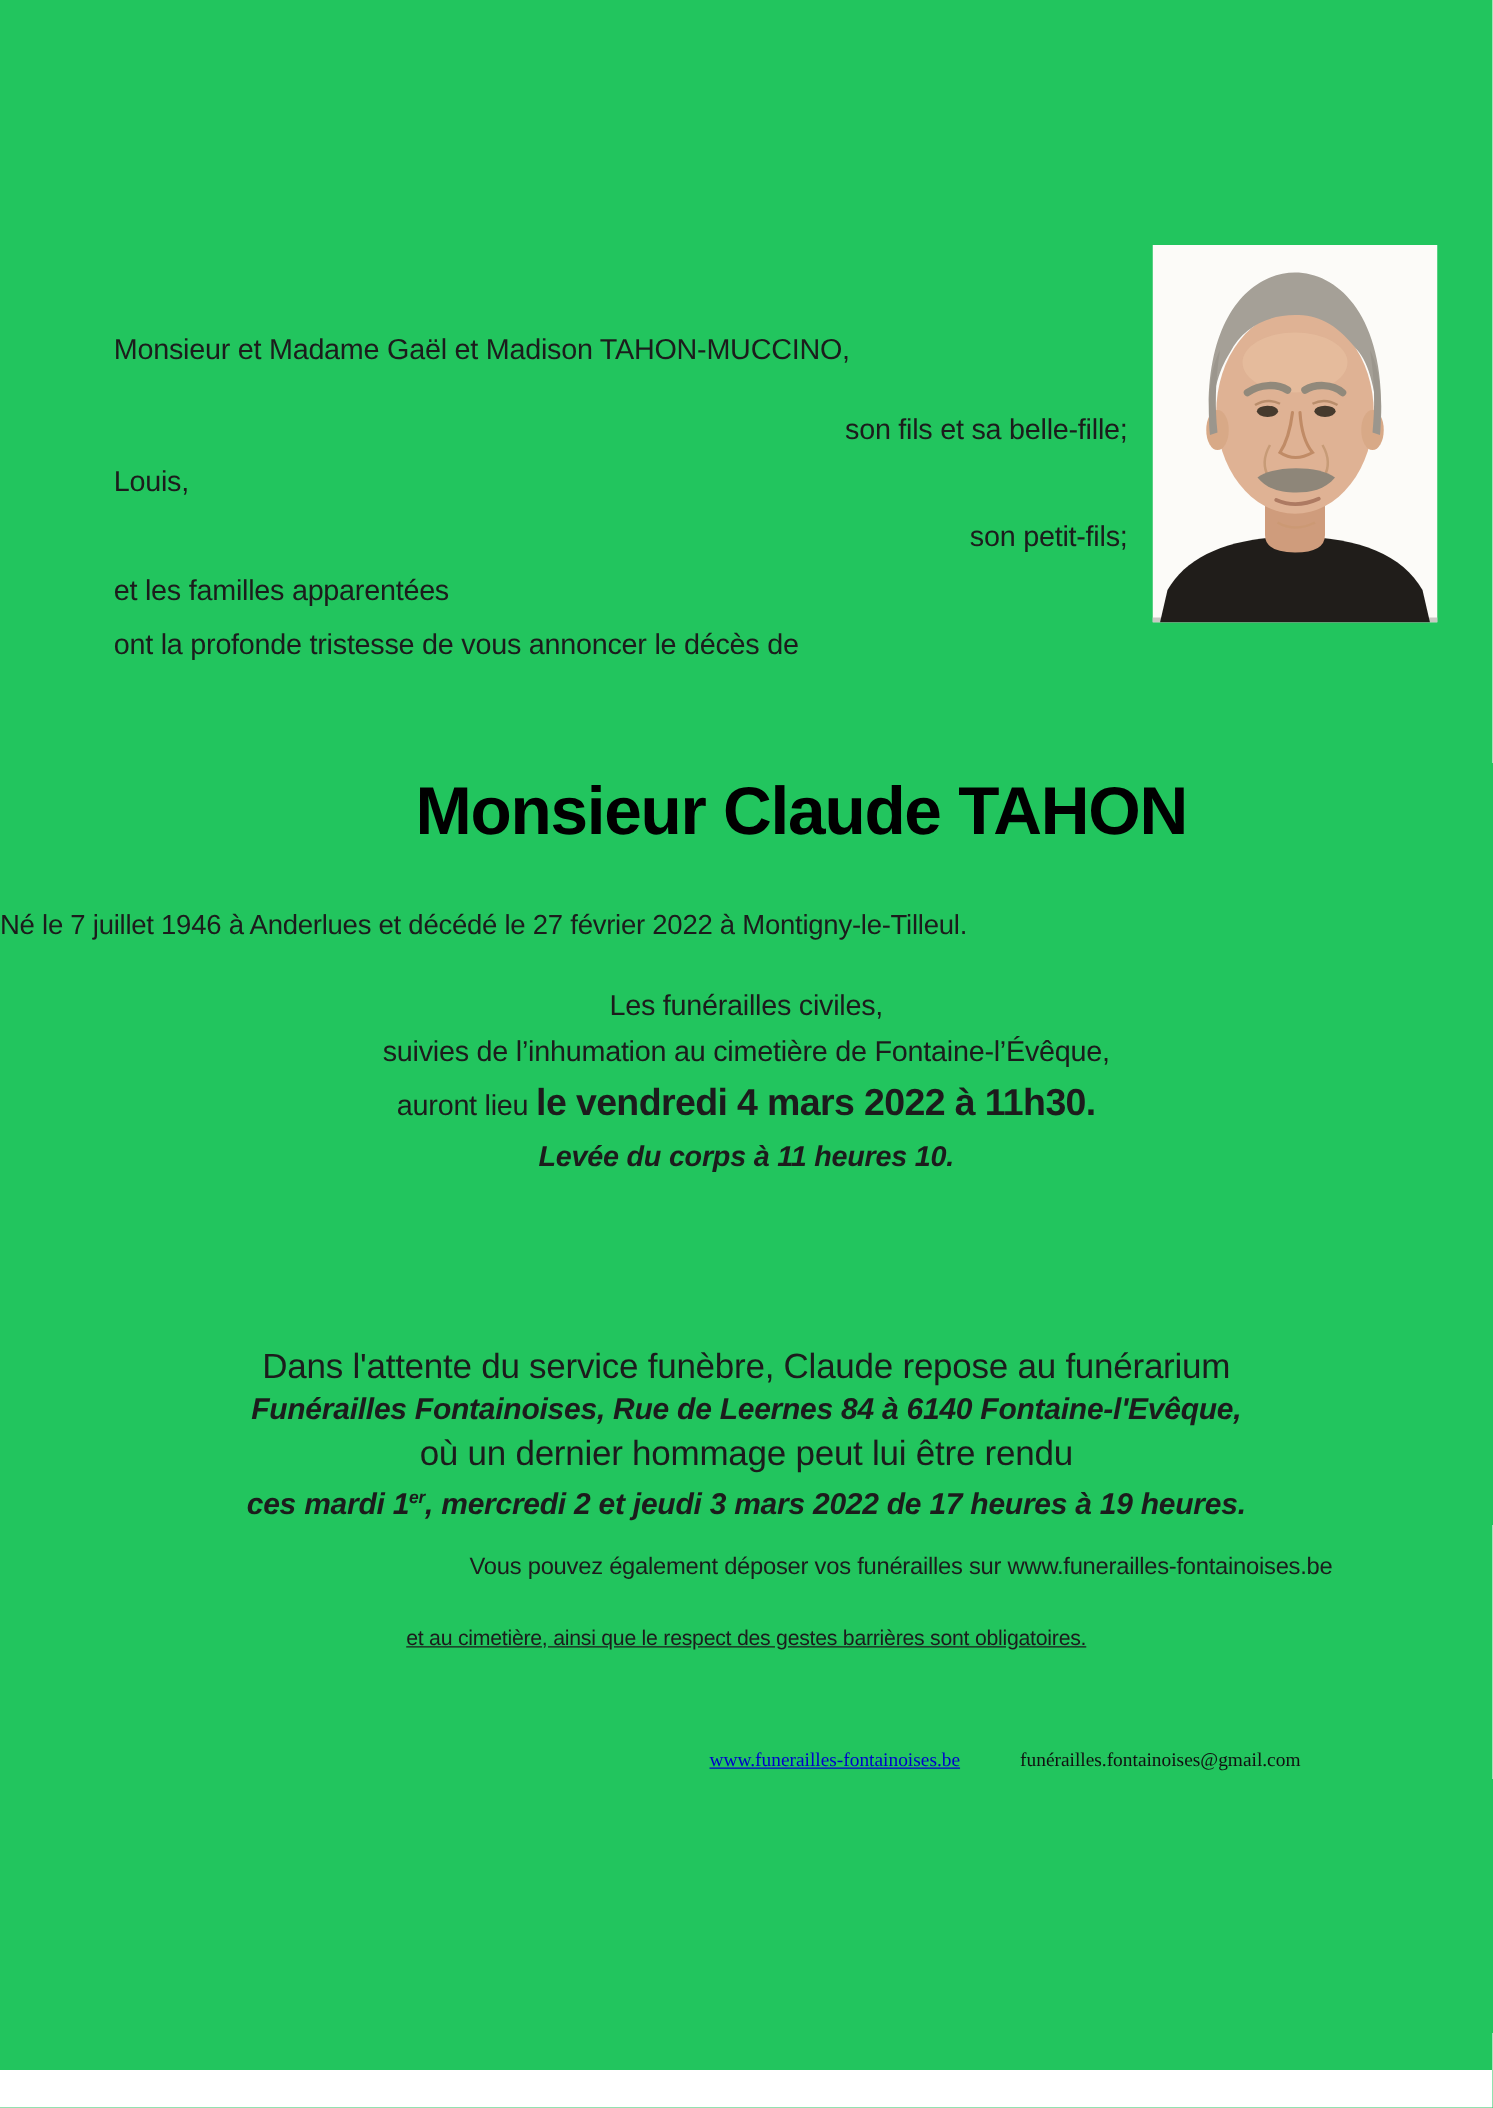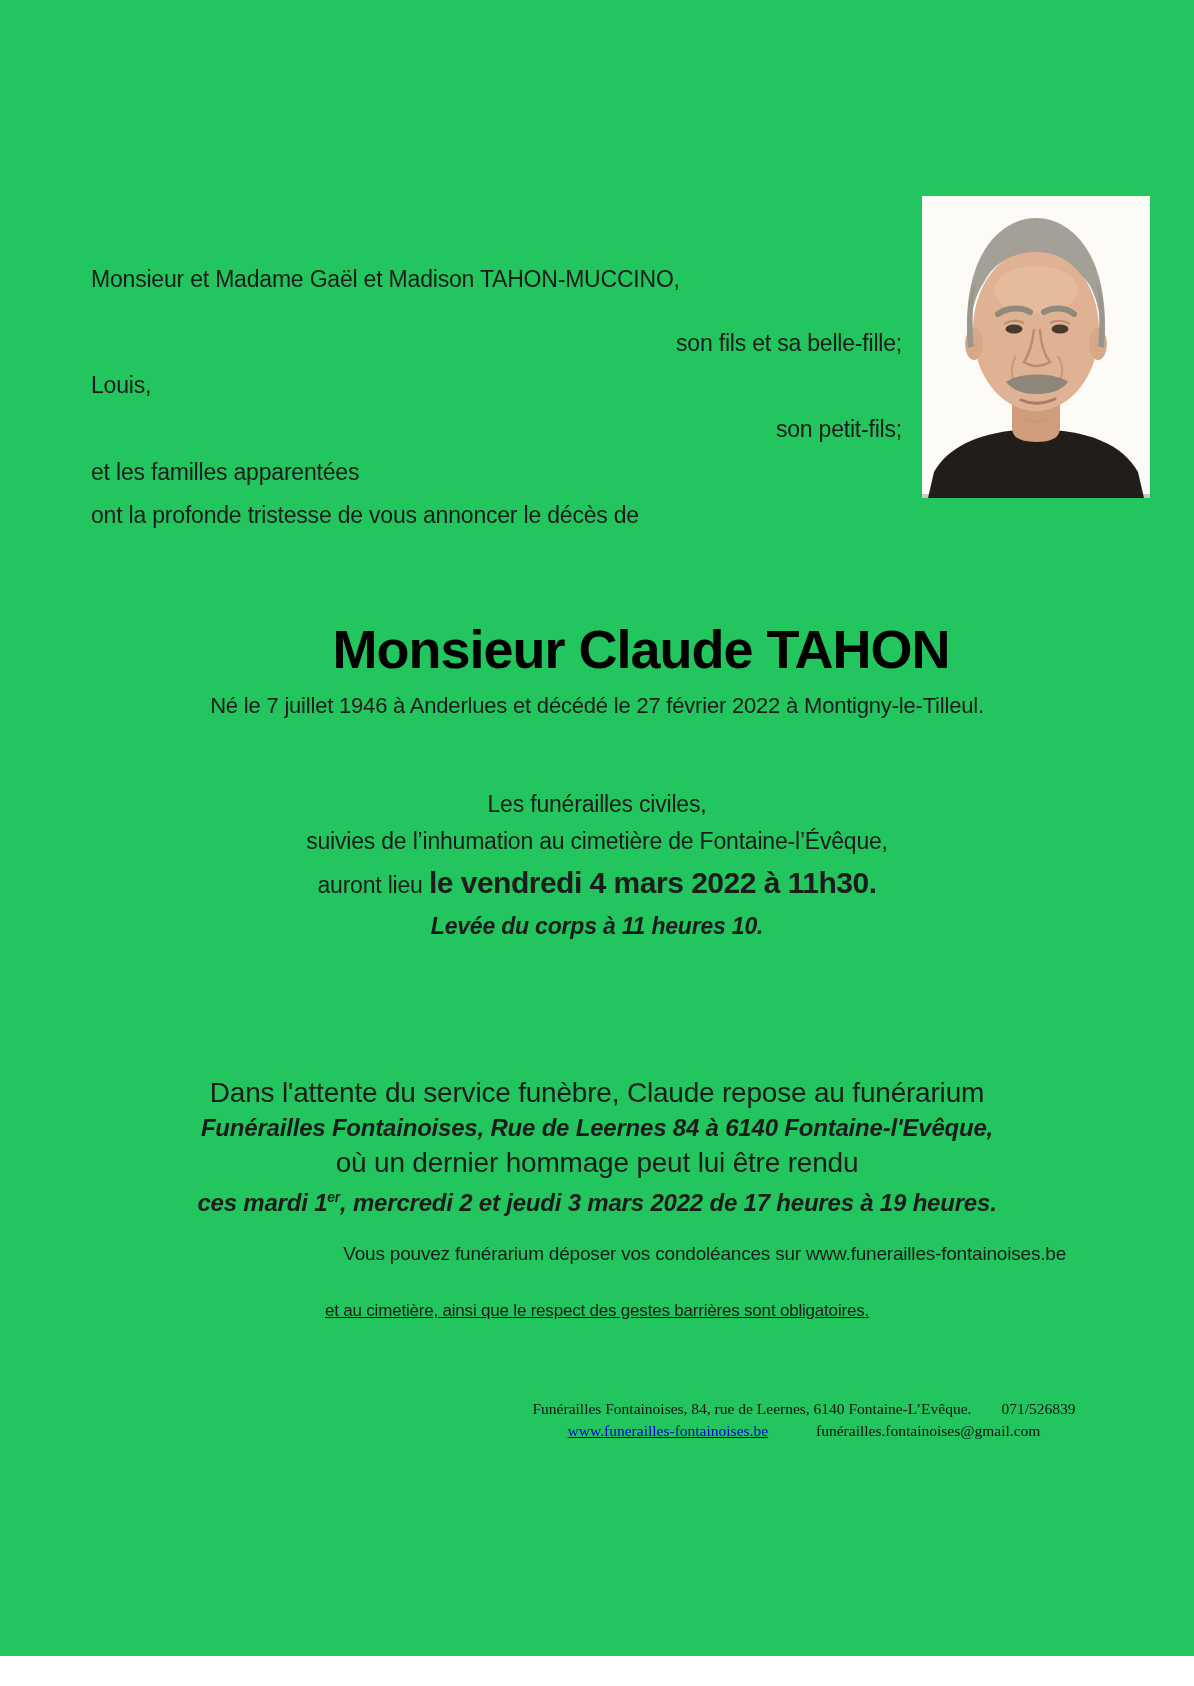--- a/index.html
+++ b/index.html
@@ -35,22 +35,22 @@
 
   
   .headline {
     top: 618px; left: 0; width: 100%;
     text-align: center;
     font-size: 54px; font-weight: 700; color: #000;
     letter-spacing: -1px;
     padding-left: 44px;
   }
   .life-dates {
-    top: 693px; left: 0; width: 100%;
-    text-align: center; font-size: 22px;
+    top: 727px; left: 0; width: 100%;
+    text-align: left; font-size: 22px;
   }
 
   
   .ceremony { top: 786px; left: 0; width: 100%; text-align: center; }
   .ceremony .row { line-height: 37px; font-size: 23px; }
   .ceremony .row-date { line-height: 46px; }
   .date-main { font-size: 30px; font-weight: 700; letter-spacing: -0.5px; }
   .bi { font-weight: 700; font-style: italic; font-size: 25px; }
 
   
@@ -142,24 +142,23 @@
     <div class="row bi">Levée du corps à 11 heures 10.</div>
   </div>
 
   <div class="abs repose">
     <div class="row">Dans l'attente du service funèbre, Claude repose au funérarium</div>
     <div class="row bi2">Funérailles Fontainoises, Rue de Leernes 84 à 6140 Fontaine-l'Evêque,</div>
     <div class="row">où un dernier hommage peut lui être rendu</div>
     <div class="row bi2"><span>ces mardi 1</span><sup class="ord">er</sup><span>, mercredi 2 et jeudi 3 mars 2022 de 17 heures à 19 heures.</span></div>
   </div>
 
-  <div class="abs condolences">Vous pouvez funérarium déposer vos condoléances sur www.funerailles-fontainoises.be</div>
+  <div class="abs condolences">Vous pouvez également déposer vos funérailles sur www.funerailles-fontainoises.be</div>
 
   <div class="abs covid">
     <div class="row">et au cimetière, ainsi que le respect des gestes barrières sont obligatoires.</div>
   </div>
 
   <div class="abs footer">
-    <div><span>Funérailles Fontainoises, 84, rue de Leernes, 6140 Fontaine-L’Evêque.</span><span class="phone">071/526839</span></div>
     <div><a class="site" href="#">www.funerailles-fontainoises.be</a><span class="email">funérailles.fontainoises@gmail.com</span></div>
   </div>
 
 </div>
 
 </body></html>

